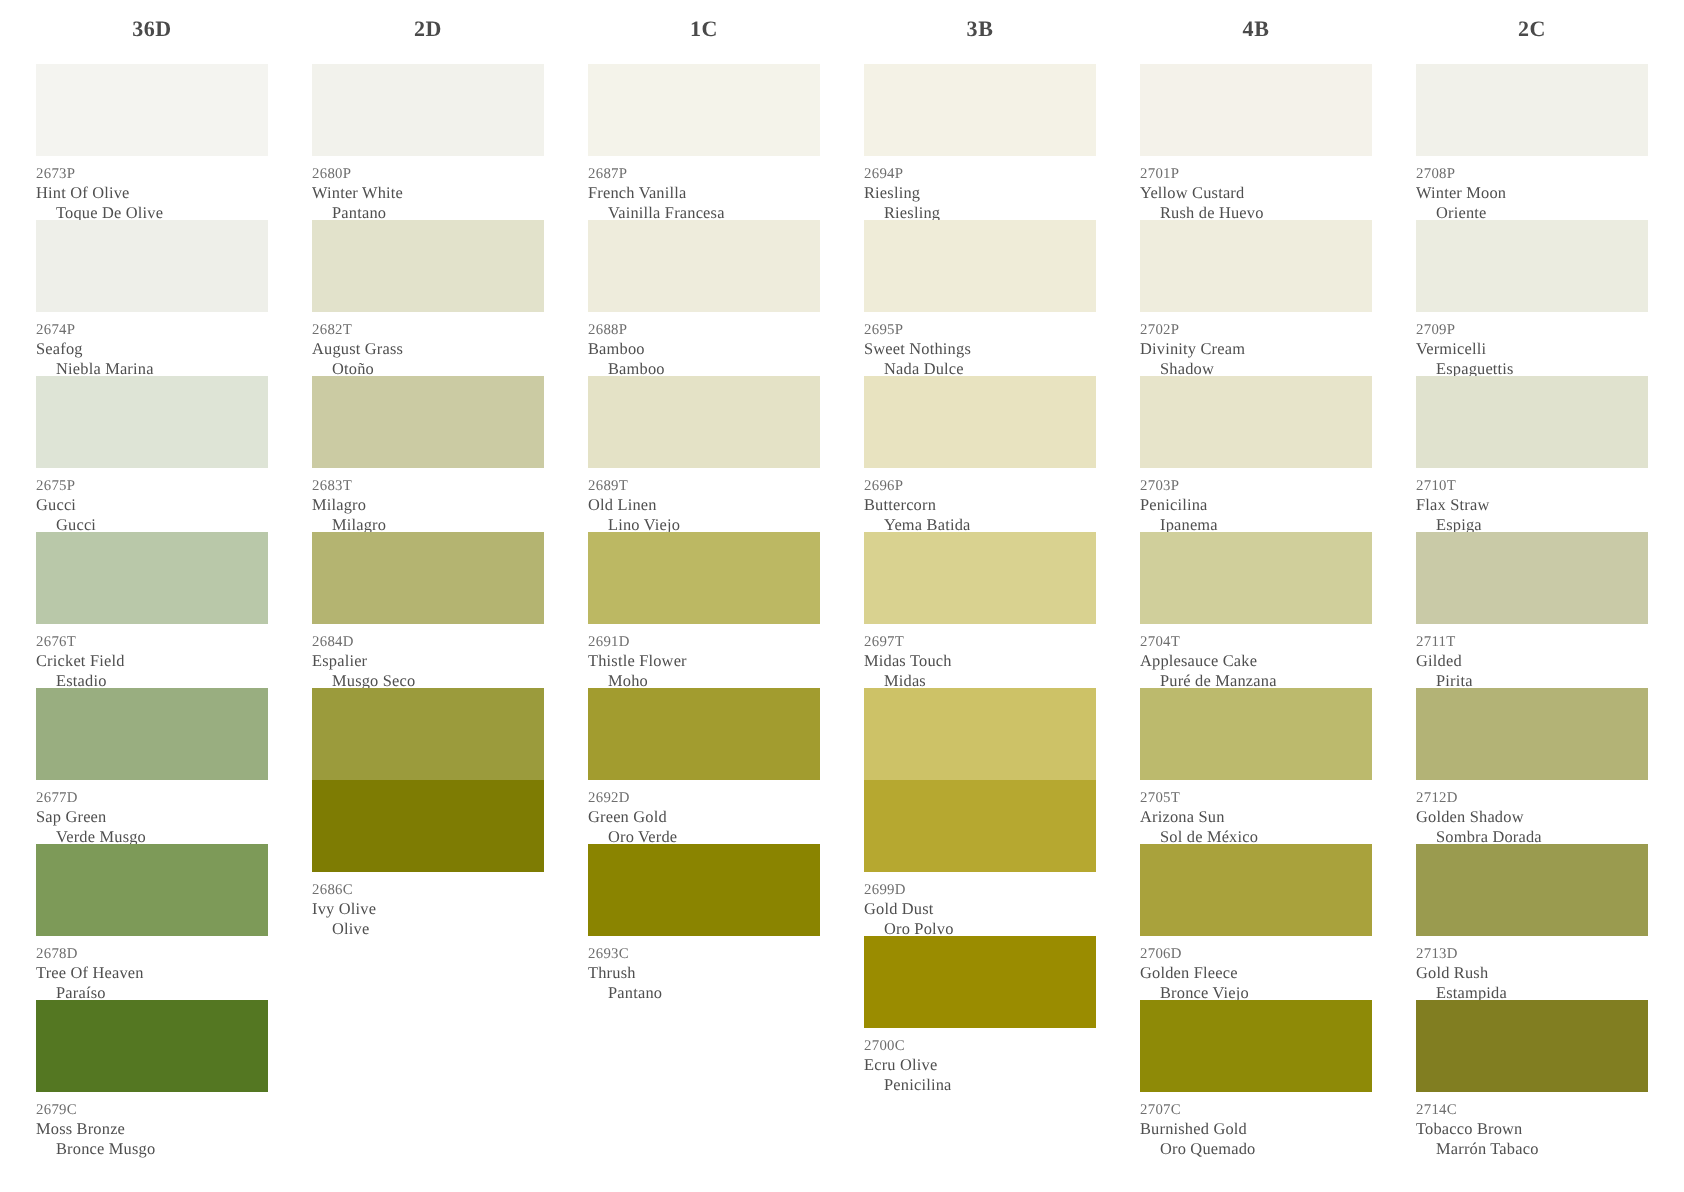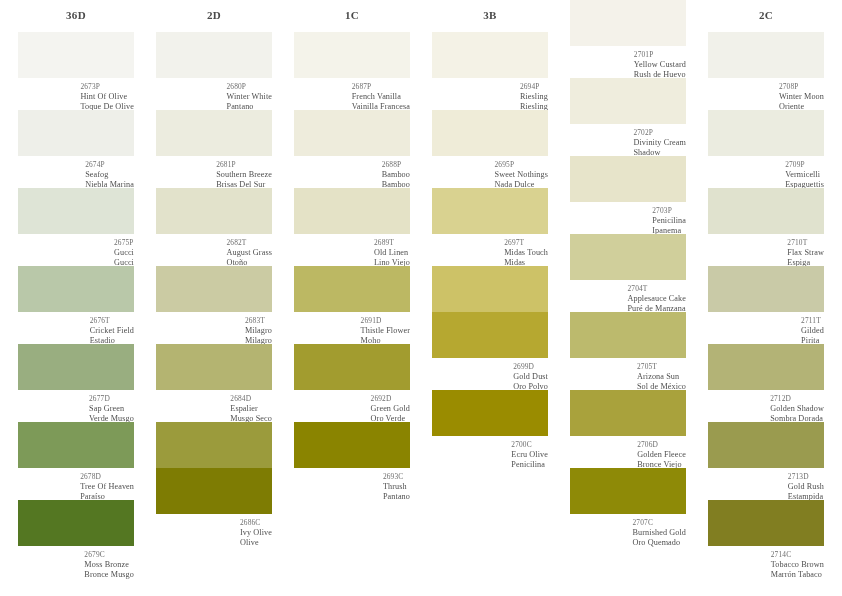--- a/index.html
+++ b/index.html
@@ -47,21 +47,20 @@
     letter-spacing: 0.3px;
     color: #4a4a4a;
     height: 30px;
     line-height: 30px;
     margin-bottom: 2px;
   }
   .swatch-cell {
     display: flex;
     flex-direction: column;
     margin-bottom: 0px;
-    align-items: flex-end;
   }
   .swatch-chip {
     width: 100%;
     height: 46px;
     display: block;
   }
   .swatch-info {
     padding-top: 4px;
     padding-bottom: 4px;
     height: 32px;
@@ -80,20 +79,21 @@
     color: #4f4f4f;
     letter-spacing: 0.1px;
     font-family: "Liberation Serif", "DejaVu Serif", serif;
   }
   .swatch-name-es {
     font-size: 8.2px;
     line-height: 10.2px;
     color: #4f4f4f;
     letter-spacing: 0.1px;
     font-family: "Liberation Serif", "DejaVu Serif", serif;
+    margin-left: 10px;
   }
 </style>
 </head>
 <body>
 
 <div id="fan-deck">
   <div class="columns">
       <div class="color-column">
         <div class="column-header">36D</div>
         <div class="swatch-cell">
@@ -157,28 +157,20 @@
         <div class="column-header">2D</div>
         <div class="swatch-cell">
           <div class="swatch-chip" style="background: rgb(242, 242, 236);"></div>
           <div class="swatch-info">
             <div class="swatch-code">2680P</div>
             <div class="swatch-name-en">Winter White</div>
             <div class="swatch-name-es">Pantano</div>
           </div>
         </div>
         <div class="swatch-cell">
-          <div class="swatch-chip" style="background: rgb(236, 236, 223);"></div>
-          <div class="swatch-info">
-            <div class="swatch-code">2681P</div>
-            <div class="swatch-name-en">Southern Breeze</div>
-            <div class="swatch-name-es">Brisas Del Sur</div>
-          </div>
-        </div>
-        <div class="swatch-cell">
           <div class="swatch-chip" style="background: rgb(226, 226, 203);"></div>
           <div class="swatch-info">
             <div class="swatch-code">2682T</div>
             <div class="swatch-name-en">August Grass</div>
             <div class="swatch-name-es">Otoño</div>
           </div>
         </div>
         <div class="swatch-cell">
           <div class="swatch-chip" style="background: rgb(203, 203, 163);"></div>
           <div class="swatch-info">
@@ -270,20 +262,28 @@
         </div>
         <div class="swatch-cell">
           <div class="swatch-chip" style="background: rgb(239, 236, 216);"></div>
           <div class="swatch-info">
             <div class="swatch-code">2695P</div>
             <div class="swatch-name-en">Sweet Nothings</div>
             <div class="swatch-name-es">Nada Dulce</div>
           </div>
         </div>
         <div class="swatch-cell">
+          <div class="swatch-chip" style="background: rgb(232, 227, 192);"></div>
+          <div class="swatch-info">
+            <div class="swatch-code">2696P</div>
+            <div class="swatch-name-en">Buttercorn</div>
+            <div class="swatch-name-es">Yema Batida</div>
+          </div>
+        </div>
+        <div class="swatch-cell">
           <div class="swatch-chip" style="background: rgb(217, 210, 144);"></div>
           <div class="swatch-info">
             <div class="swatch-code">2697T</div>
             <div class="swatch-name-en">Midas Touch</div>
             <div class="swatch-name-es">Midas</div>
           </div>
         </div>
         <div class="swatch-cell">
           <div class="swatch-chip" style="background: rgb(205, 194, 103);"></div>
         </div>
@@ -298,20 +298,21 @@
         <div class="swatch-cell">
           <div class="swatch-chip" style="background: rgb(154, 140, 0);"></div>
           <div class="swatch-info">
             <div class="swatch-code">2700C</div>
             <div class="swatch-name-en">Ecru Olive</div>
             <div class="swatch-name-es">Penicilina</div>
           </div>
         </div>
       </div>
       <div class="color-column">
+        <div class="column-header">4B</div>
         <div class="swatch-cell">
           <div class="swatch-chip" style="background: rgb(244, 242, 234);"></div>
           <div class="swatch-info">
             <div class="swatch-code">2701P</div>
             <div class="swatch-name-en">Yellow Custard</div>
             <div class="swatch-name-es">Rush de Huevo</div>
           </div>
         </div>
         <div class="swatch-cell">
           <div class="swatch-chip" style="background: rgb(239, 237, 221);"></div>

